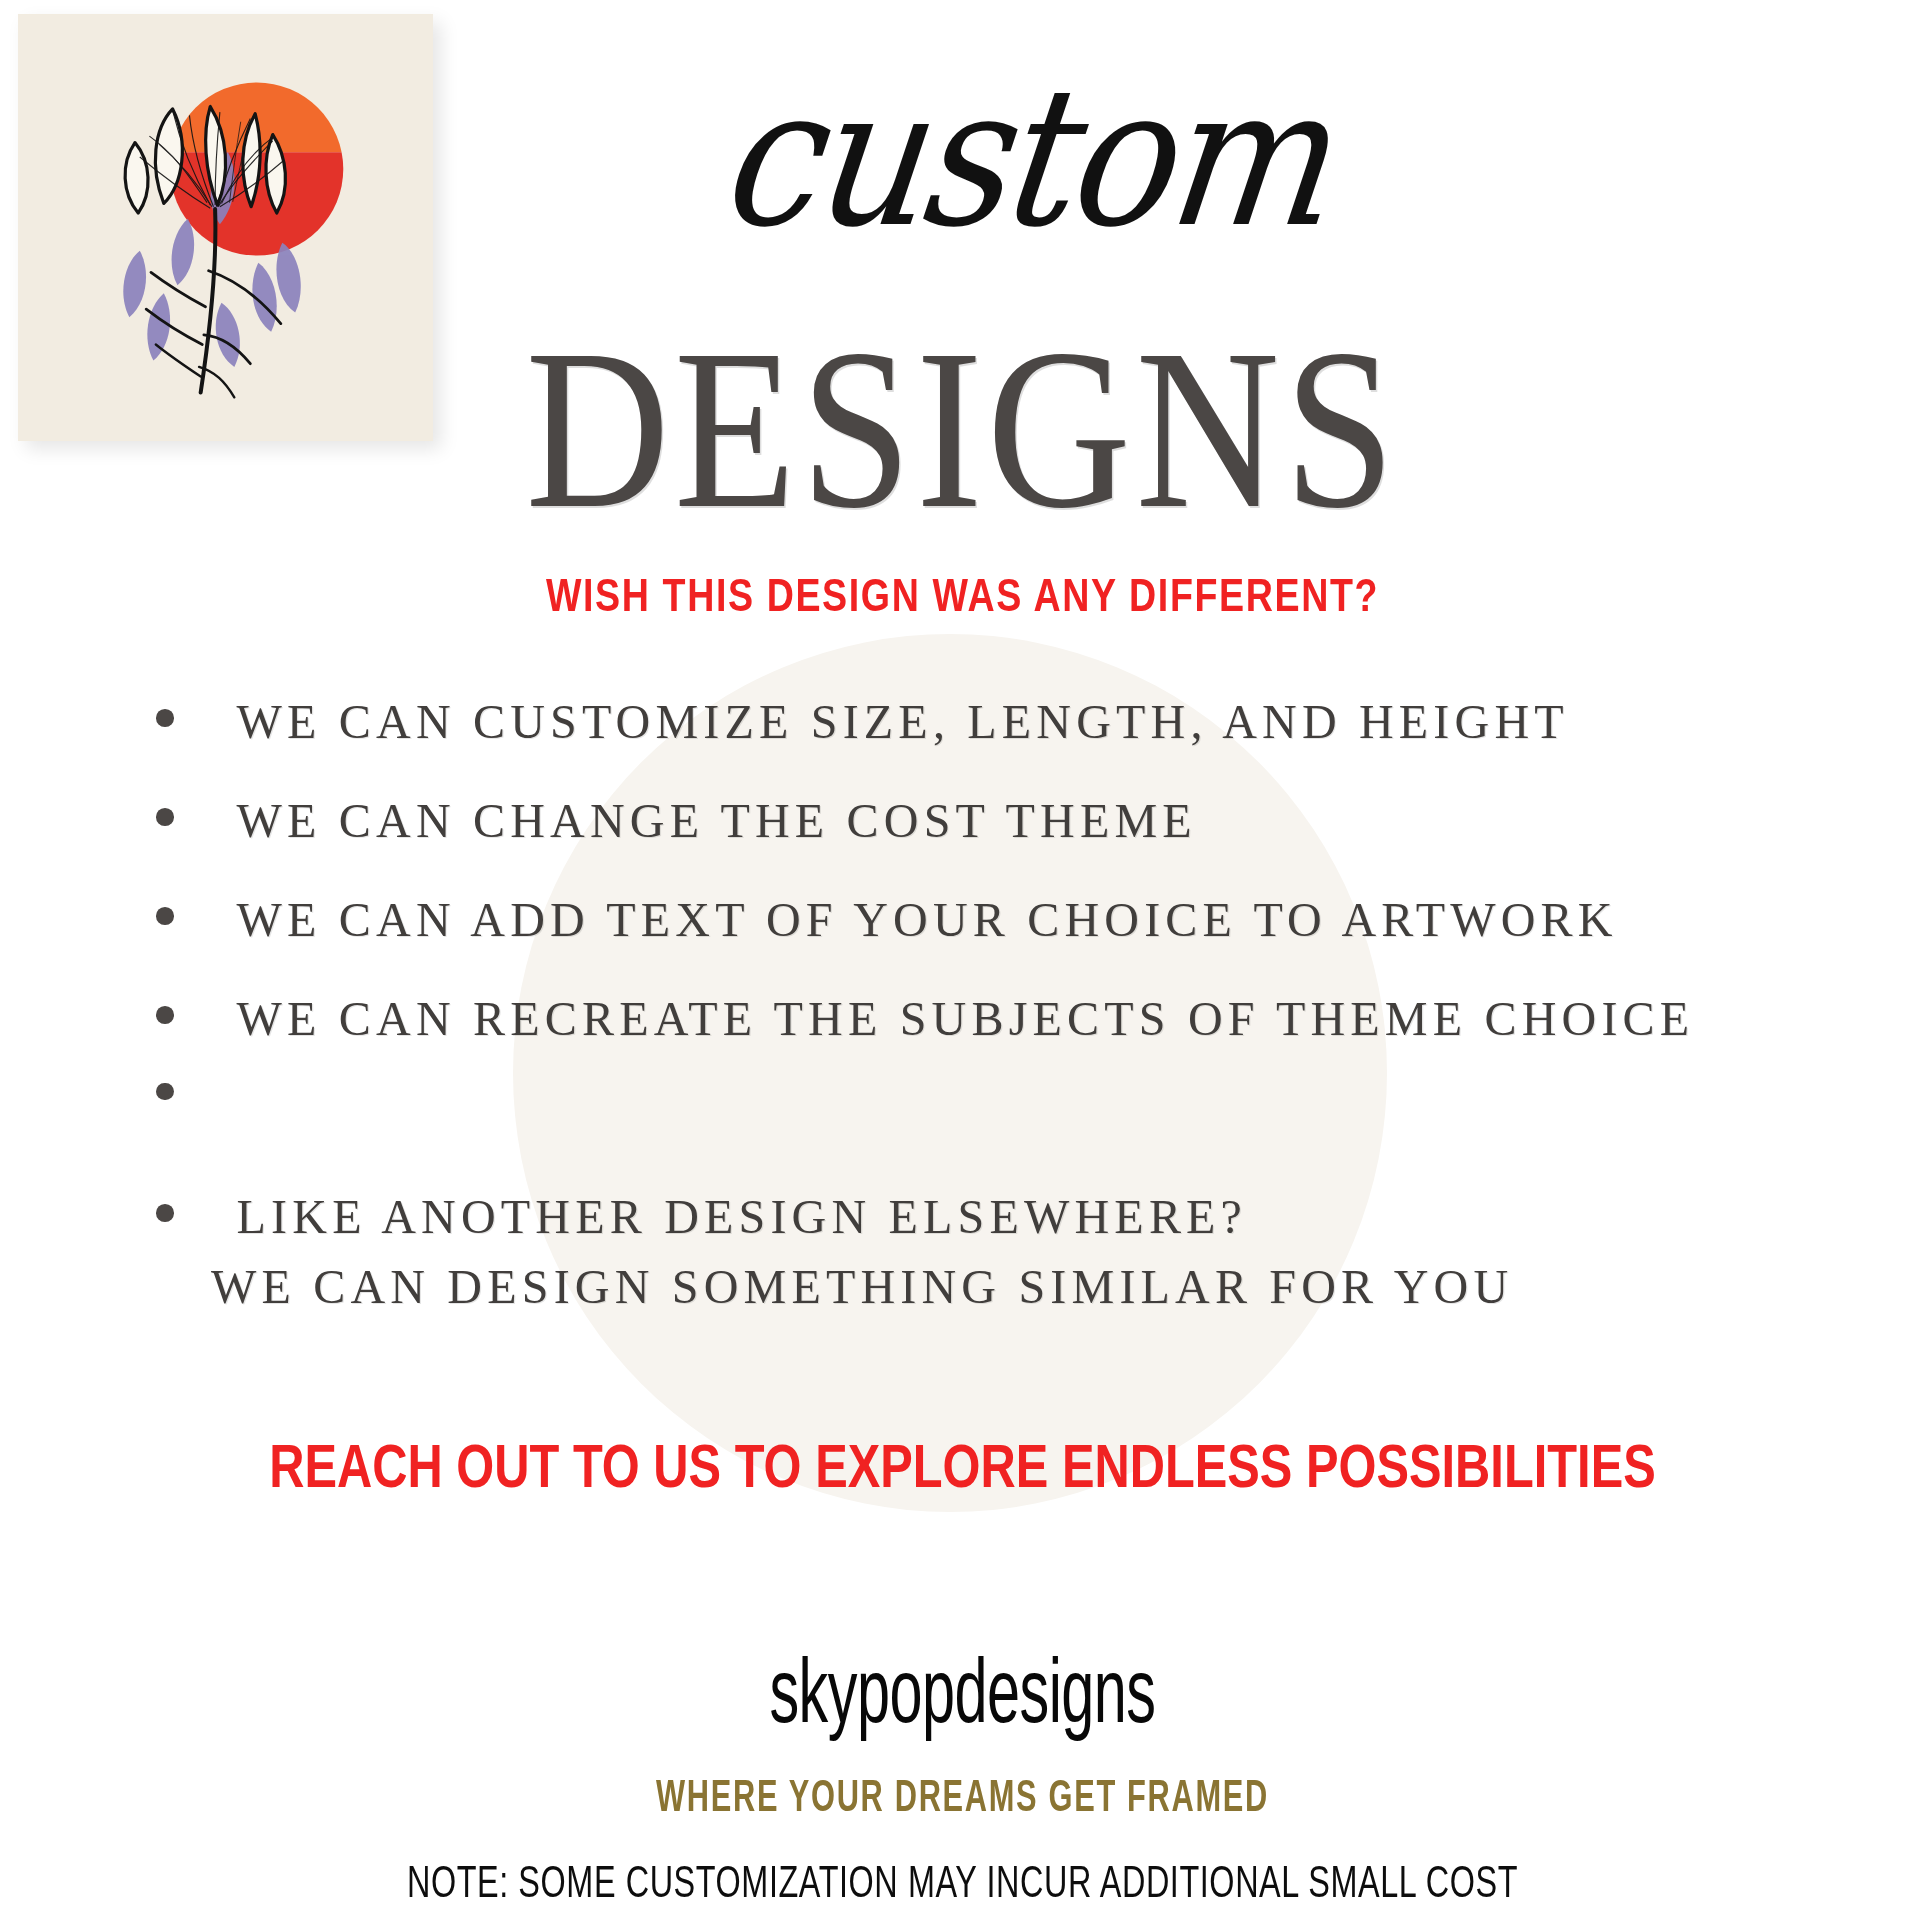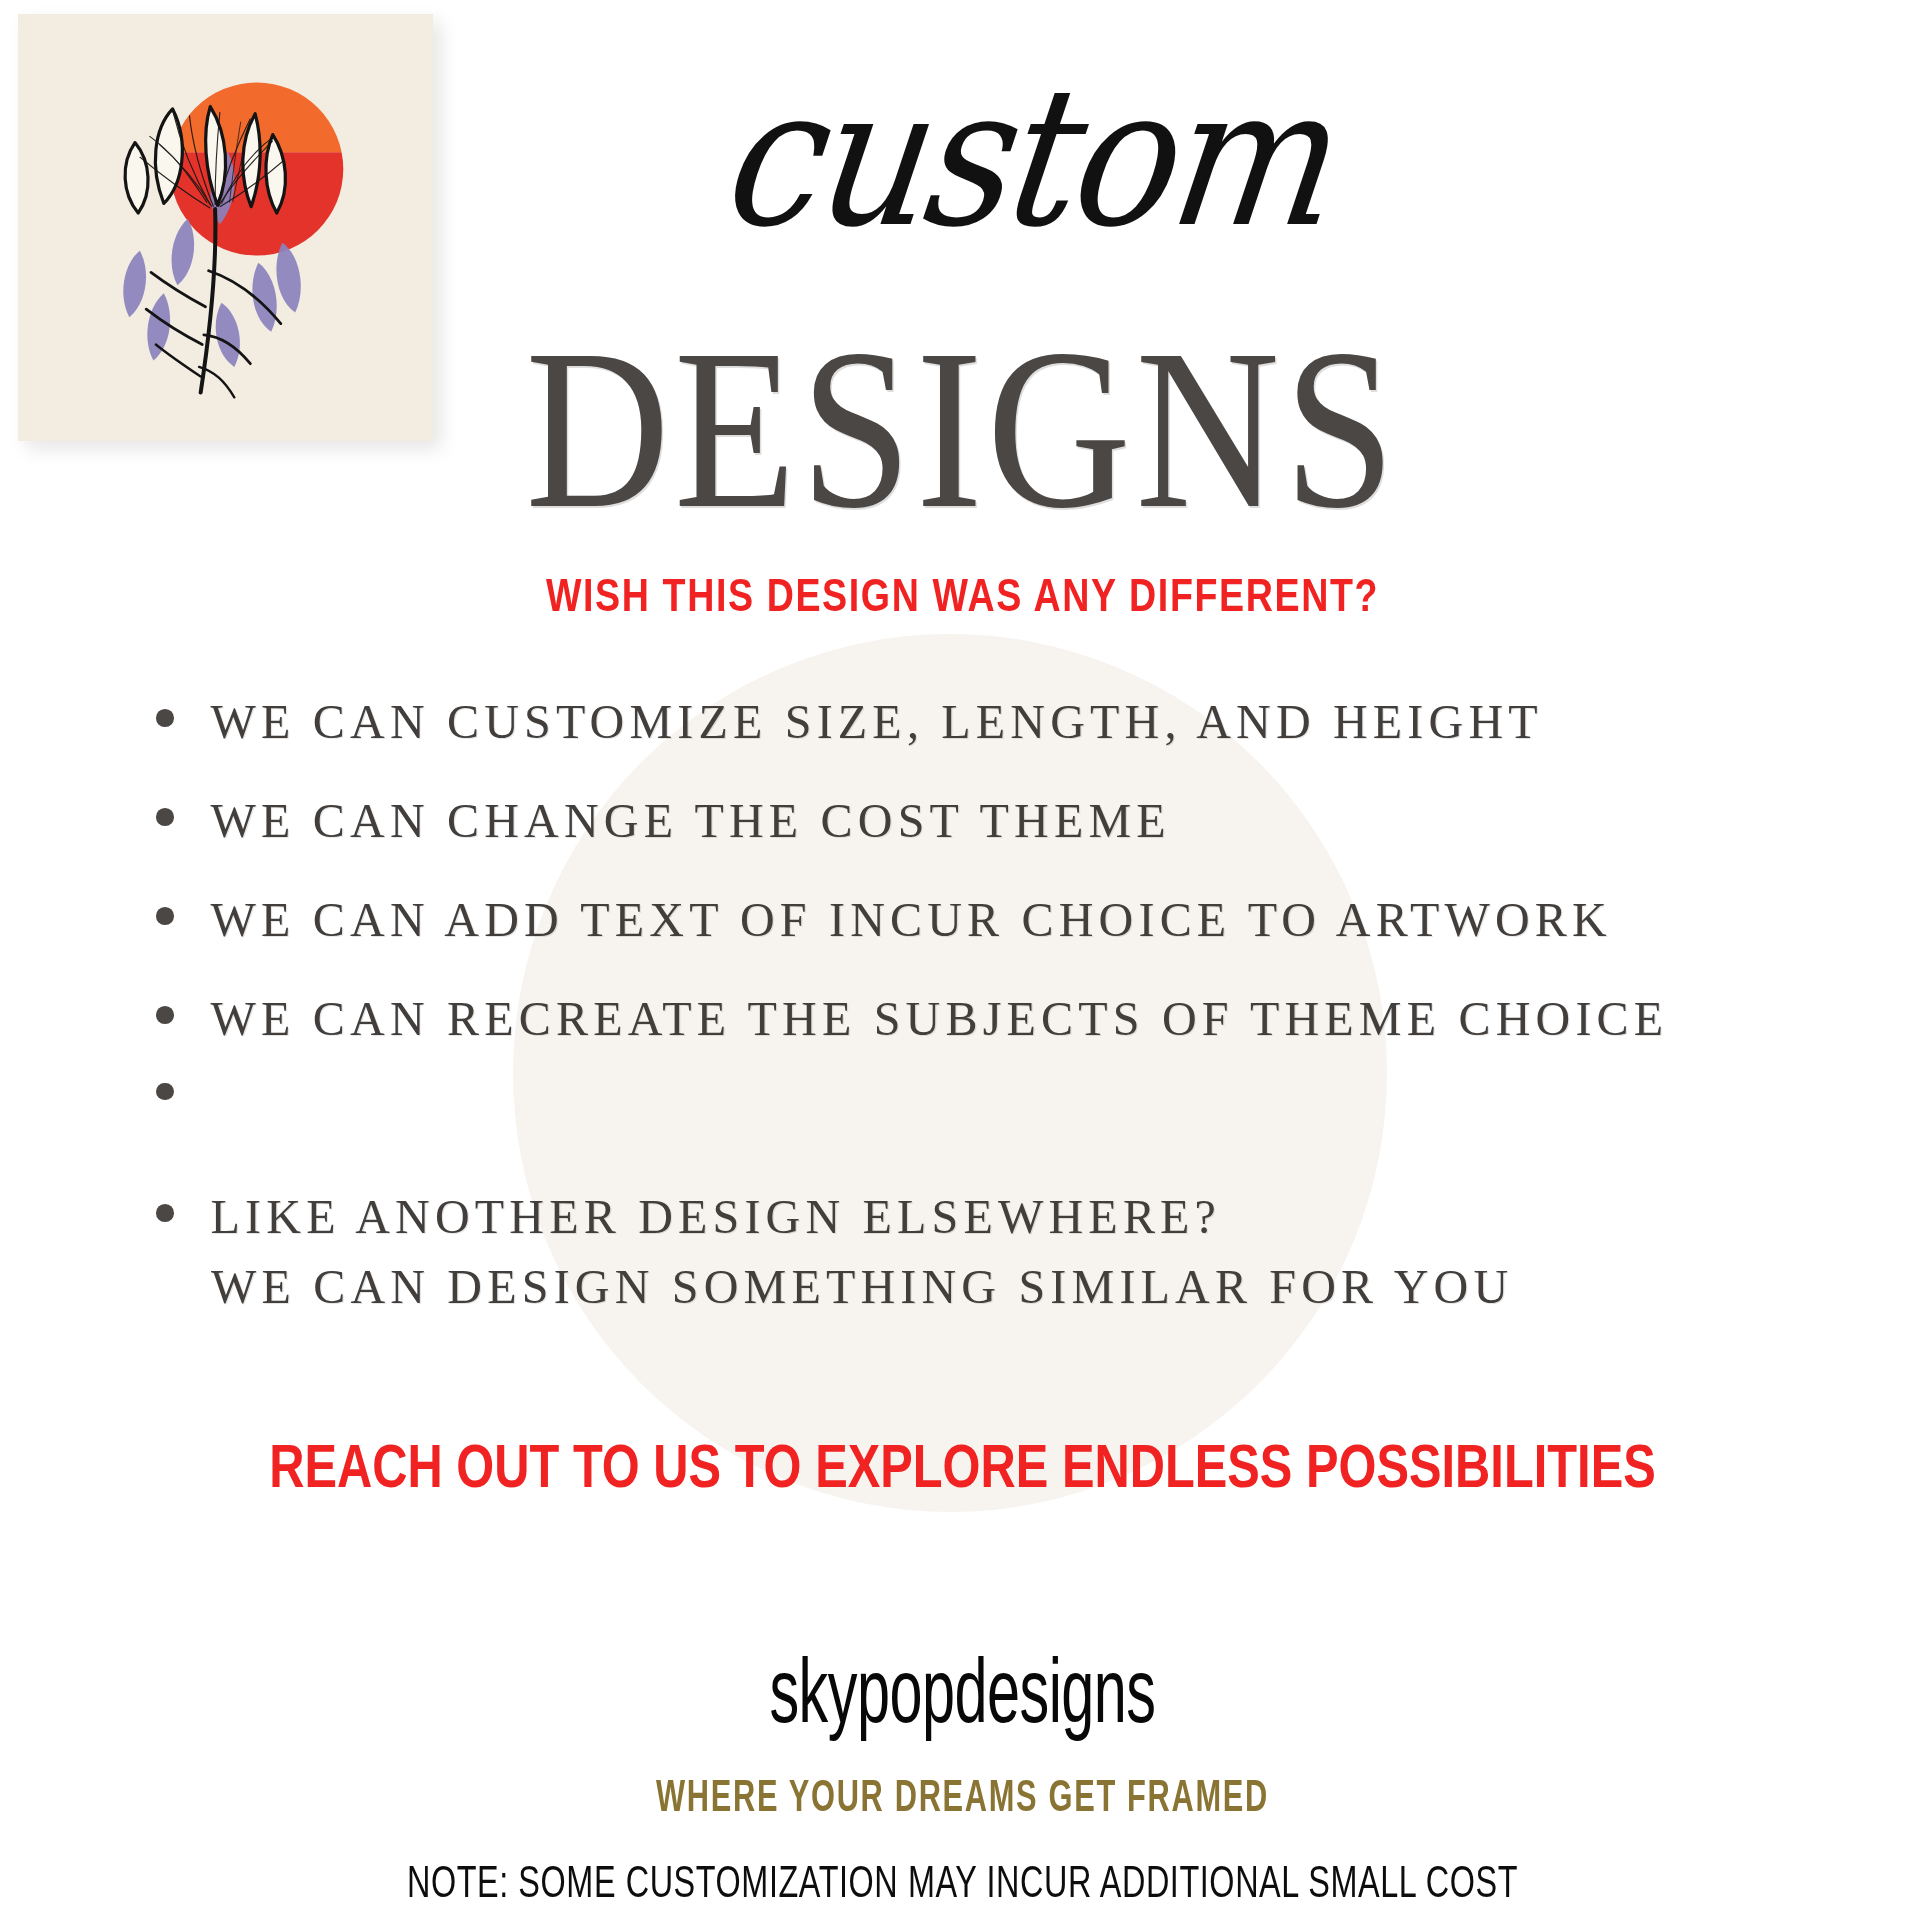--- a/index.html
+++ b/index.html
@@ -124,20 +124,21 @@
     top: -11.2px;
   }
   .feature-text {
     font-family: "Liberation Serif", serif;
     font-size: 48px;
     line-height: 1;
     color: #413e3c;
     letter-spacing: 5.2px;
     white-space: nowrap;
     text-shadow: 1.2px 1.2px 0 rgba(0,0,0,0.10);
+    margin-left: 26px;
   }
   #feature-continuation {
     position: absolute;
     left: 211px;
     top: 1263px;
     font-family: "Liberation Serif", serif;
     font-size: 48px;
     line-height: 1;
     color: #413e3c;
     letter-spacing: 5.2px;
@@ -292,21 +293,21 @@
     <div class="feature-row">
       <span class="bullet-dot"></span>
       <span class="feature-text">WE CAN CUSTOMIZE SIZE, LENGTH, AND HEIGHT</span>
     </div>
     <div class="feature-row">
       <span class="bullet-dot"></span>
       <span class="feature-text">WE CAN CHANGE THE COST THEME</span>
     </div>
     <div class="feature-row">
       <span class="bullet-dot"></span>
-      <span class="feature-text">WE CAN ADD TEXT OF INCUR CHOICE TO ARTWORK</span>
+      <span class="feature-text">WE CAN ADD TEXT OF YOUR CHOICE TO ARTWORK</span>
     </div>
     <div class="feature-row">
       <span class="bullet-dot"></span>
       <span class="feature-text">WE CAN RECREATE THE SUBJECTS OF THEME CHOICE</span>
     </div>
     <div class="feature-row">
       <span class="bullet-dot"></span>
     </div>
     <div class="feature-row">
       <span class="bullet-dot"></span>

